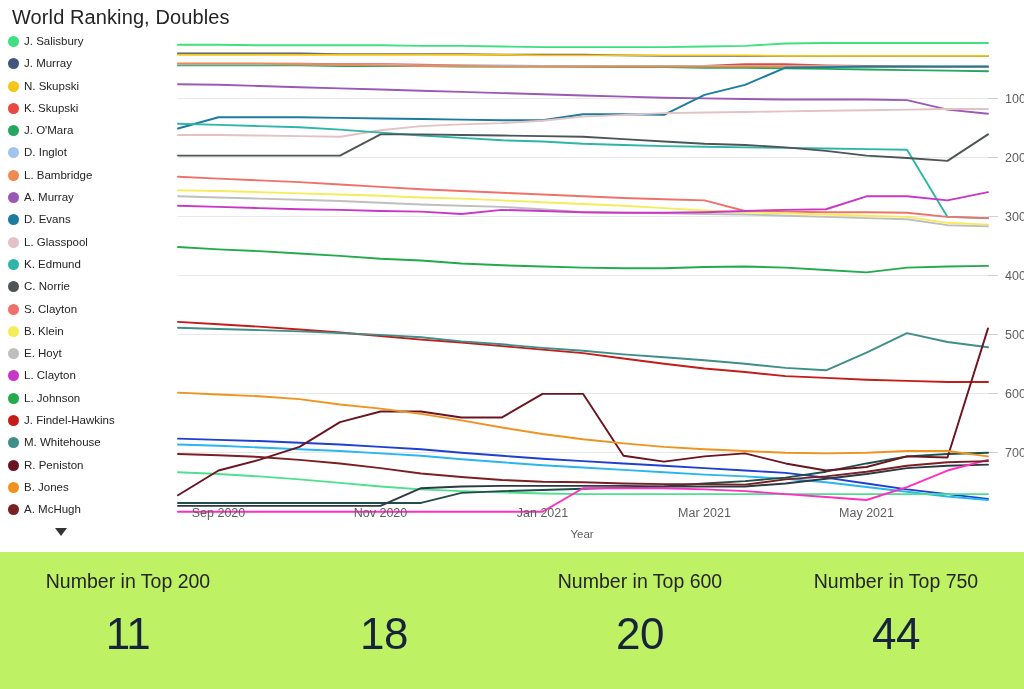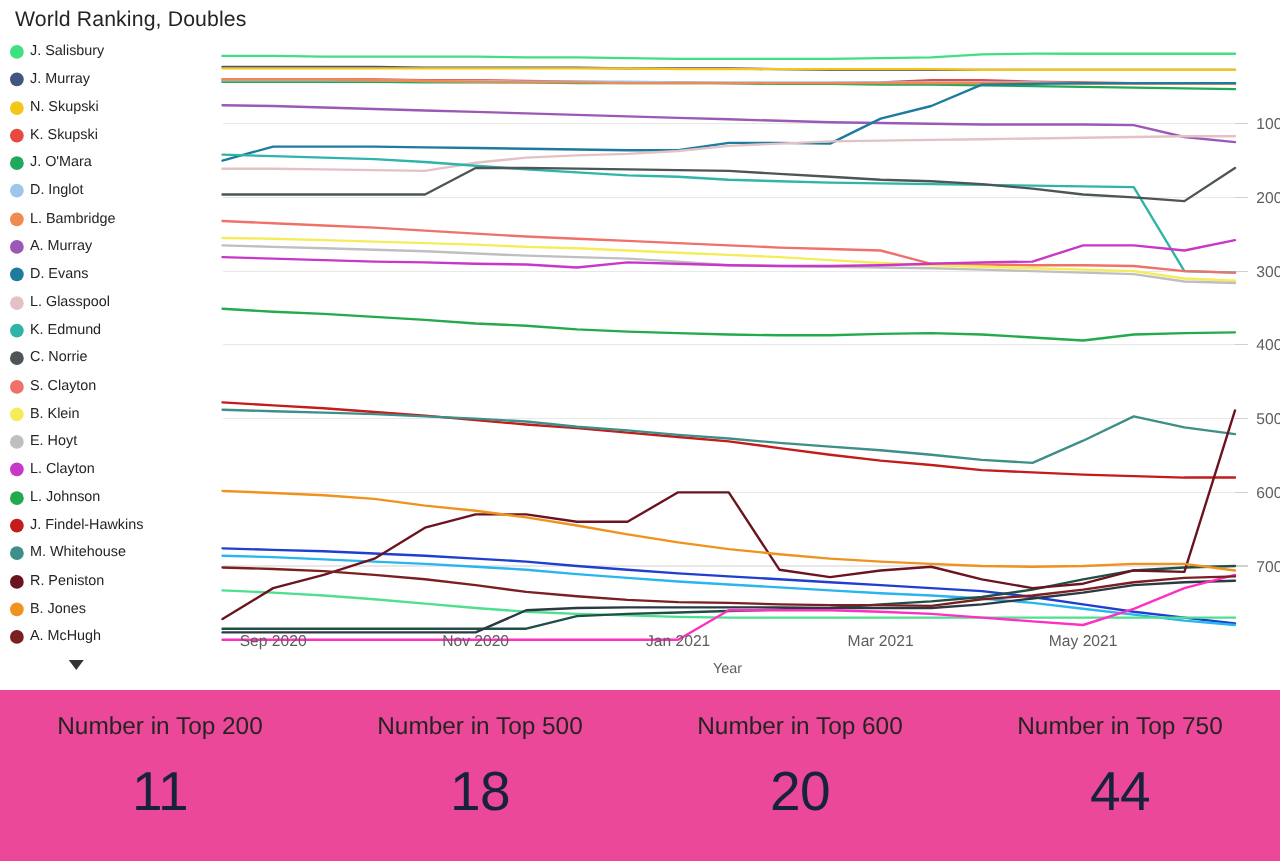--- a/index.html
+++ b/index.html
@@ -19,21 +19,21 @@
   
   #chart-card {
     position: absolute;
     left: 0; top: 0;
     width: 1024px; height: 552px;
     background: #ffffff;
   }
   #chart-title {
     position: absolute;
     left: 12px; top: 6px;
-    font-size: 17px;
+    font-size: 20px;
     font-weight: 400;
     color: #252423;
     letter-spacing: 0.1px;
     white-space: nowrap;
   }
 
   
   #legend {
     position: absolute;
     left: 8px; top: 36px;
@@ -100,21 +100,21 @@
   
   #kpi-row {
     position: absolute;
     left: 0; top: 552px;
     width: 1024px; height: 137px;
     display: flex;
   }
   .kpi-card {
     flex: 1 1 25%;
     position: relative;
-    background: #ec4899;
+    background: #bef264;
   }
   .kpi-label {
     position: absolute;
     left: 0; right: 0;
     top: 18px;
     text-align: center;
     font-size: 19.5px;
     font-weight: 400;
     color: #252423;
     white-space: nowrap;
@@ -304,21 +304,20 @@
       </svg>
     </div>
   </div>
 
   <div id="kpi-row">
       <div class="kpi-card">
         <div class="kpi-label">Number in Top 200</div>
         <div class="kpi-value">11</div>
       </div>
       <div class="kpi-card">
-        <div class="kpi-label">Number in Top 500</div>
         <div class="kpi-value">18</div>
       </div>
       <div class="kpi-card">
         <div class="kpi-label">Number in Top 600</div>
         <div class="kpi-value">20</div>
       </div>
       <div class="kpi-card">
         <div class="kpi-label">Number in Top 750</div>
         <div class="kpi-value">44</div>
       </div>

